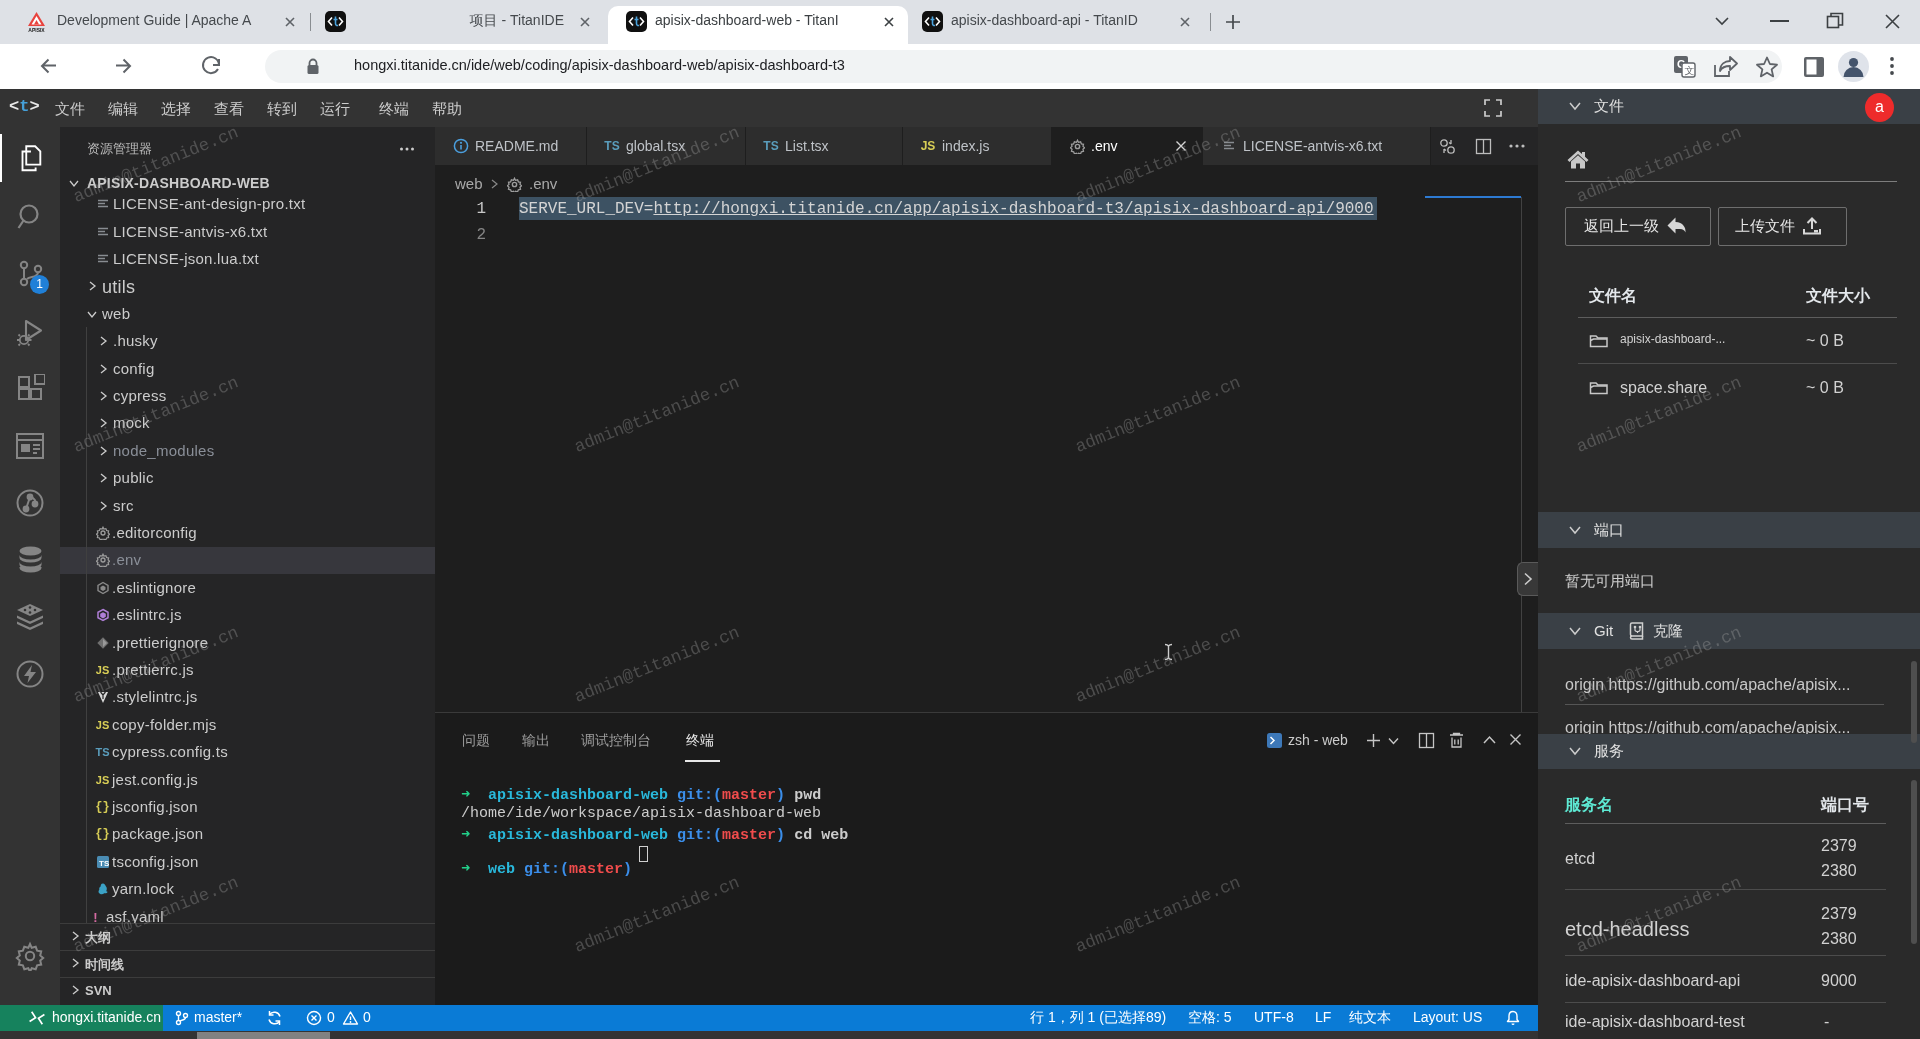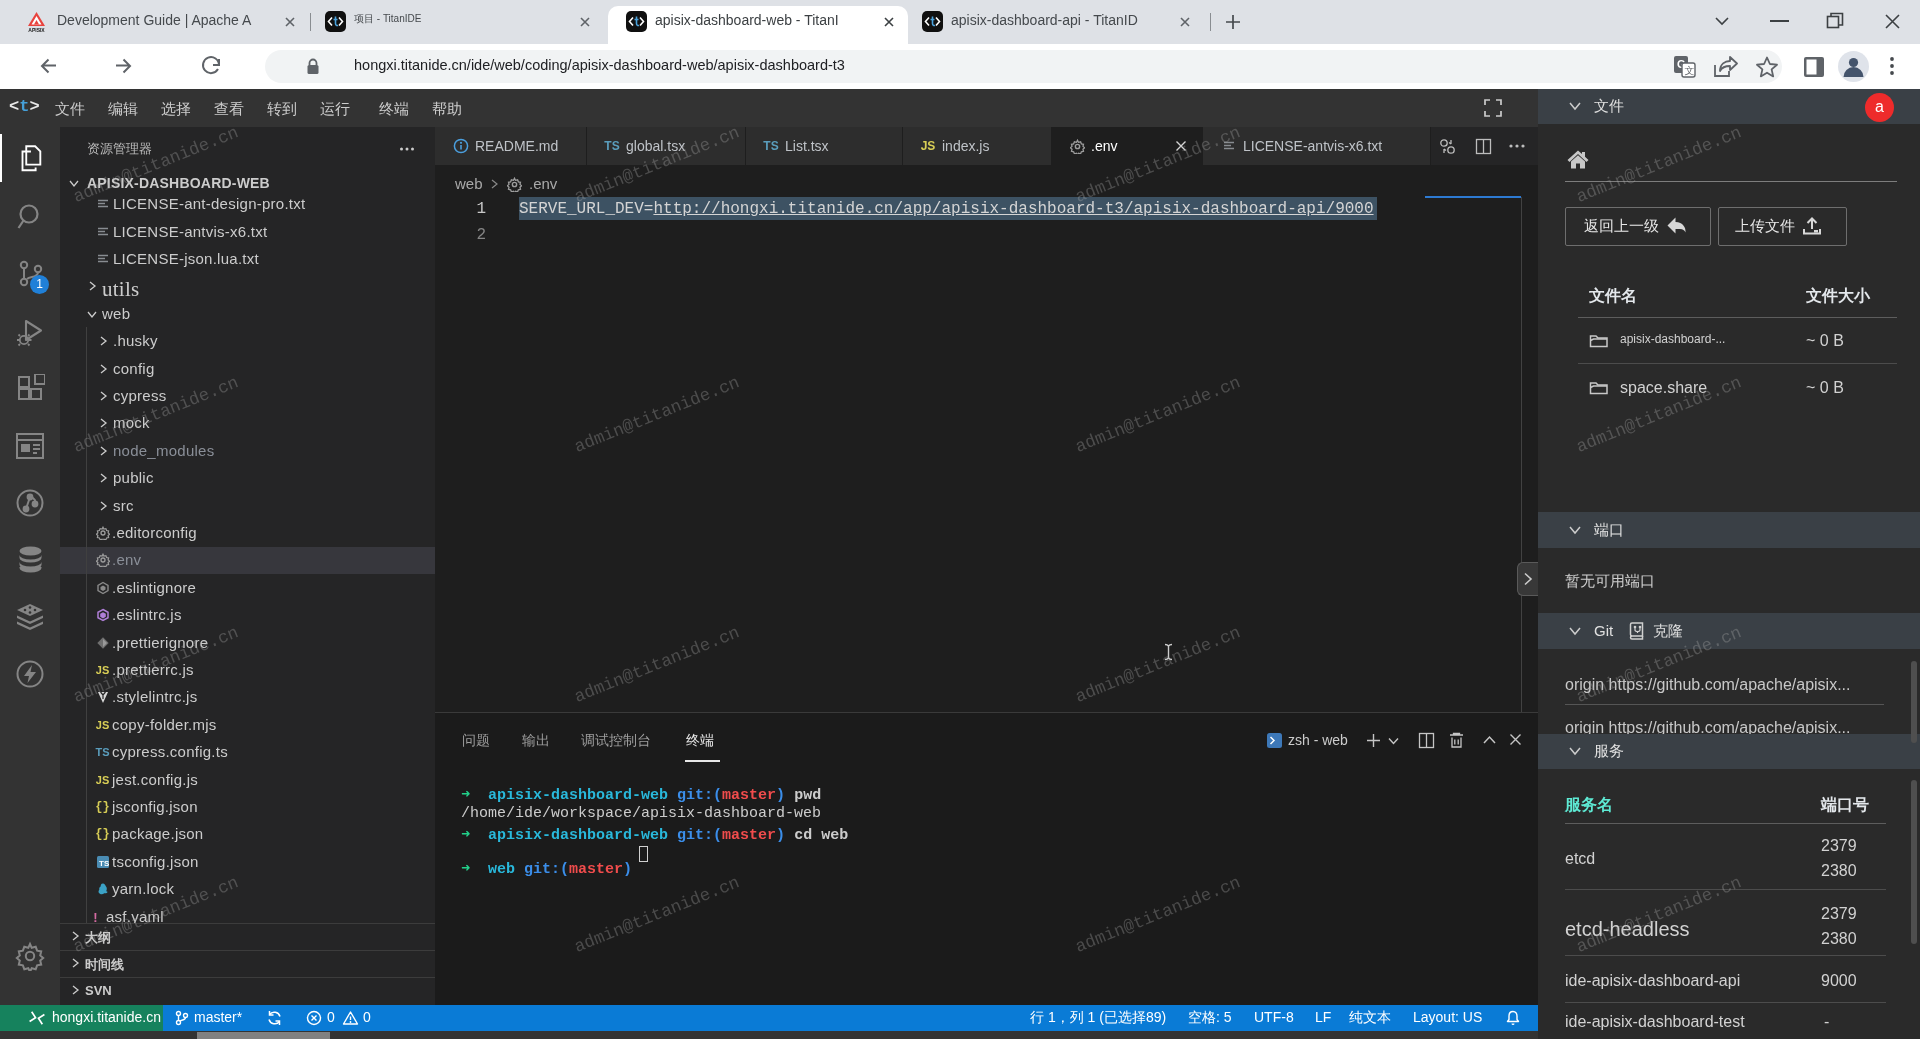--- a/index.html
+++ b/index.html
@@ -34,21 +34,21 @@
   </div>
 
   <div class="abs" style="left:325px;top:11px;width:21px;height:21px;">
     <svg width="21" height="21" viewBox="0 0 21 21">
         <rect x="0" y="0" width="21" height="21" rx="5" fill="#101010"></rect>
         <path d="M7 6.5 L3.5 10.5 L7 14.5" fill="none" stroke="#ffffff" stroke-width="1.6"></path>
         <path d="M14 6.5 L17.5 10.5 L14 14.5" fill="none" stroke="#ffffff" stroke-width="1.6"></path>
         <path d="M10.5 5.5 V12.5 C10.5 14 11.5 14.8 13 14.5 M8.5 8.5 H12.5" fill="none" stroke="#4ba3dd" stroke-width="1.6"></path>
       </svg>
   </div>
-  <div class="abs" style="left:354px;top:12px;width:210px;height:20px;font-size:10px;color:#45494d;white-space:nowrap;">项目 - TitanIDE</div>
+  <div class="abs" style="left:354px;top:12px;width:210px;height:20px;font-size:14px;color:#45494d;white-space:nowrap;text-align:right;">项目 - TitanIDE</div>
   <div class="abs" style="left:578px;top:15px;width:14px;height:14px;">
     <svg width="14" height="14" viewBox="0 0 14 14">
         <path d="M3 3 L11 11 M11 3 L3 11" stroke="#5f6368" stroke-width="1.6"></path>
       </svg>
   </div>
 
   <div class="abs" style="left:626px;top:11px;width:21px;height:21px;">
     <svg width="21" height="21" viewBox="0 0 21 21">
         <rect x="0" y="0" width="21" height="21" rx="5" fill="#101010"></rect>
         <path d="M7 6.5 L3.5 10.5 L7 14.5" fill="none" stroke="#ffffff" stroke-width="1.6"></path>
@@ -300,21 +300,21 @@
       <svg width="14" height="14" viewBox="0 0 14 14">
         <path d="M2 3.5 H12 M2 6.5 H9 M2 9.5 H12" stroke="#888c91" stroke-width="1.4"></path>
       </svg>
     </div>
 <div class="abs" style="left:53px;top:123px;font-size:15px;letter-spacing:0.25px;color:#cccccc;white-space:nowrap;">LICENSE-json.lua.txt</div>
 <div class="abs" style="left:26px;top:153px;">
       <svg width="12" height="12" viewBox="0 0 12 12">
         <path d="M4 2 L9 6 L4 10" fill="none" stroke="#cccccc" stroke-width="1.3"></path>
       </svg>
     </div>
-<div class="abs" style="left:42px;top:150px;font-size:21px;letter-spacing:0.25px;color:#cccccc;white-space:nowrap;font-family:Liberation Serif, serif;">utils</div>
+<div class="abs" style="left:42px;top:150px;font-size:18px;letter-spacing:0.25px;color:#cccccc;white-space:nowrap;">utils</div>
 <div class="abs" style="left:26px;top:181px;">
       <svg width="12" height="12" viewBox="0 0 12 12">
         <path d="M2 4 L6 9 L10 4" fill="none" stroke="#cccccc" stroke-width="1.3"></path>
       </svg>
     </div>
 <div class="abs" style="left:42px;top:178px;font-size:15px;letter-spacing:0.25px;color:#cccccc;white-space:nowrap;">web</div>
 <div class="abs" style="left:37px;top:208px;">
       <svg width="12" height="12" viewBox="0 0 12 12">
         <path d="M4 2 L9 6 L4 10" fill="none" stroke="#cccccc" stroke-width="1.3"></path>
       </svg>

